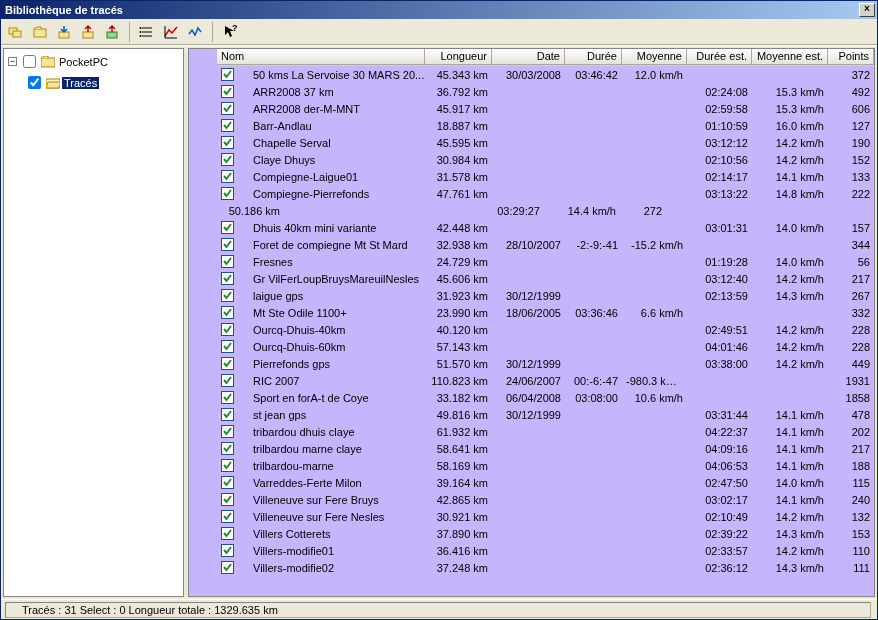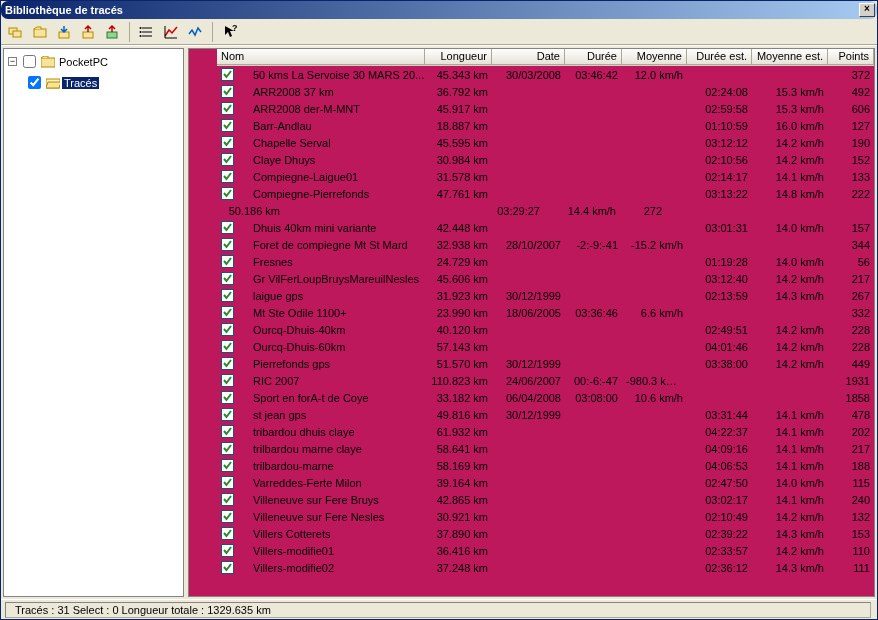--- a/index.html
+++ b/index.html
@@ -20,21 +20,20 @@
   }
   .titlebar {
     height: 18px;
     background: linear-gradient(to right, #0a246a, #a6caf0);
     color: #fff;
     display: flex;
     align-items: center;
     padding: 0 2px 0 4px;
     font-weight: bold;
     font-size: 11px;
-    border-radius: 7px;
   }
   .titlebar .title { flex: 1; }
   .titlebar .close-btn {
     width: 16px; height: 14px;
     background: #d4d0c8;
     border: 1px solid #fff;
     border-right-color:#404040; border-bottom-color:#404040;
     color:#000; font-size:10px; line-height:10px;
     text-align:center; font-family: Arial;
   }
@@ -82,21 +81,21 @@
     width:13px;height:13px;
   }
   .tree-label { padding:0 2px; }
   .tree-label.selected { background:#0a246a;color:#fff; }
   .folder-icon { width:14px;height:12px; }
   .splitter {
     width:4px; background:#ece9d8; cursor:col-resize;
   }
   .list-pane {
     flex:1;
-    background:#be185d;
+    background:#c4b5fd;
     border:1px solid #848484;
     margin:2px 2px 2px 0;
     display:flex;flex-direction:column;
     min-height:0;
     padding-left:28px;
   }
   .list-header {
     display:flex;
     background:#ece9d8;
     border-bottom:1px solid #d4d0c8;
@@ -133,21 +132,21 @@
     height:20px;
     background:#ece9d8;
     border-top:1px solid #fff;
     display:flex;align-items:center;
     padding:0 4px;
     font-size:11px;
   }
   .status-cell {
     border:1px solid #aca899;
     border-top-color:#848484;border-left-color:#848484;
-    padding:1px 9px; margin-right:2px;
+    padding:1px 16px; margin-right:2px;
   }
   
   .c-nom{width:208px}
   .c-lon{width:67px}
   .c-dat{width:73px}
   .c-dur{width:57px}
   .c-moy{width:65px}
   .c-des{width:65px}
   .c-mes{width:76px}
   .c-pts{width:46px}

